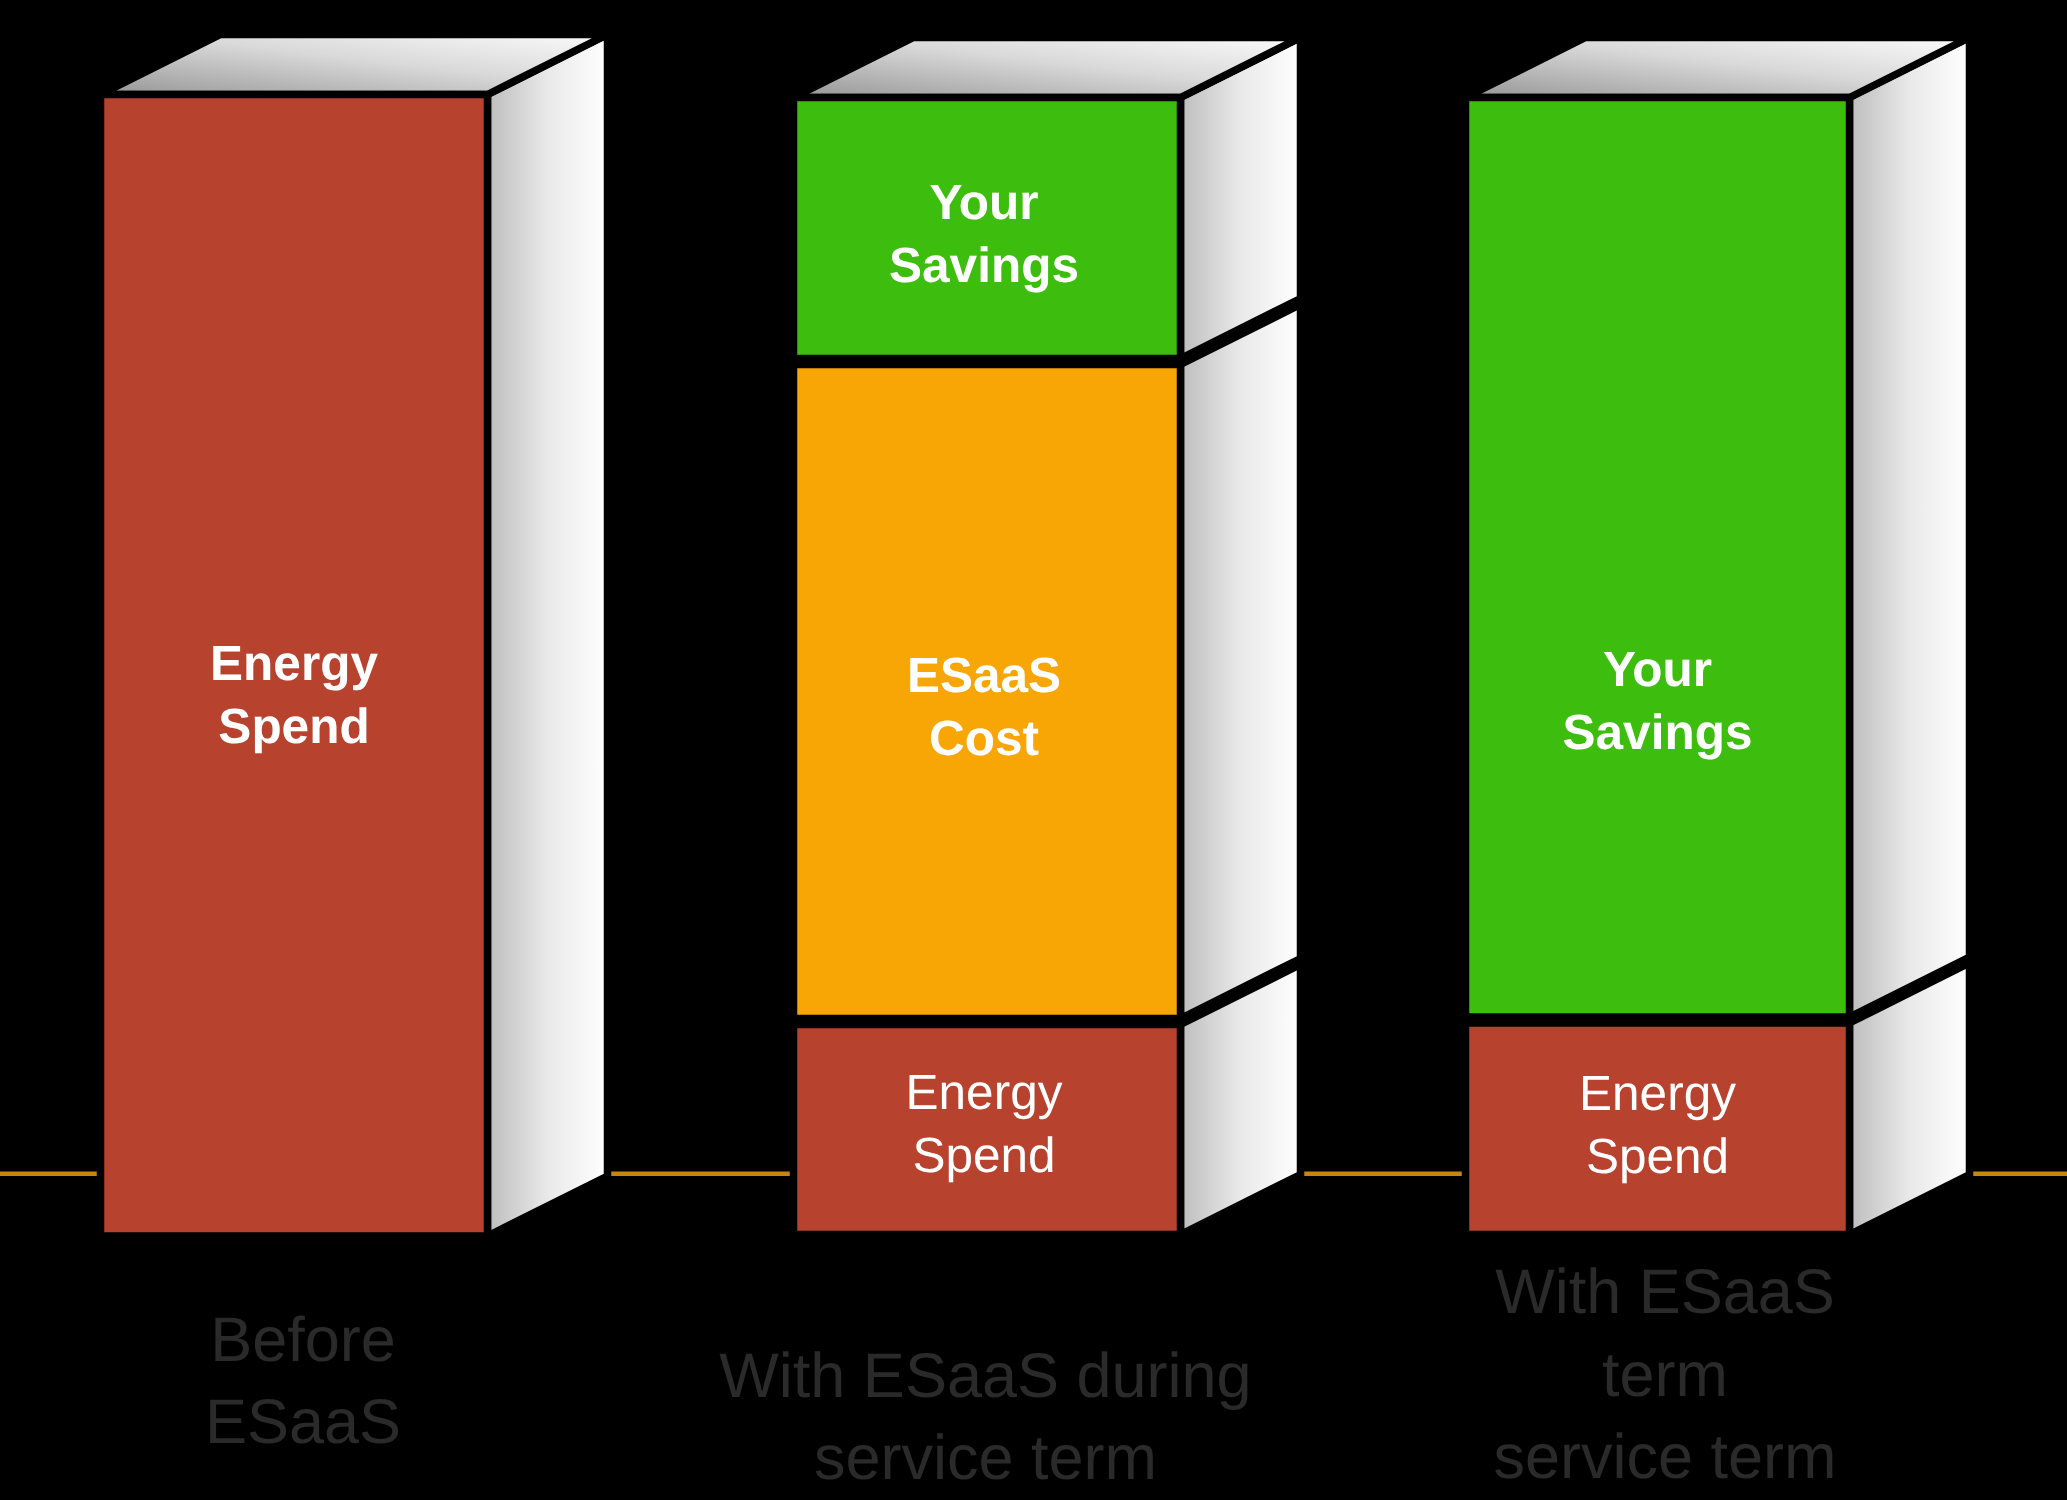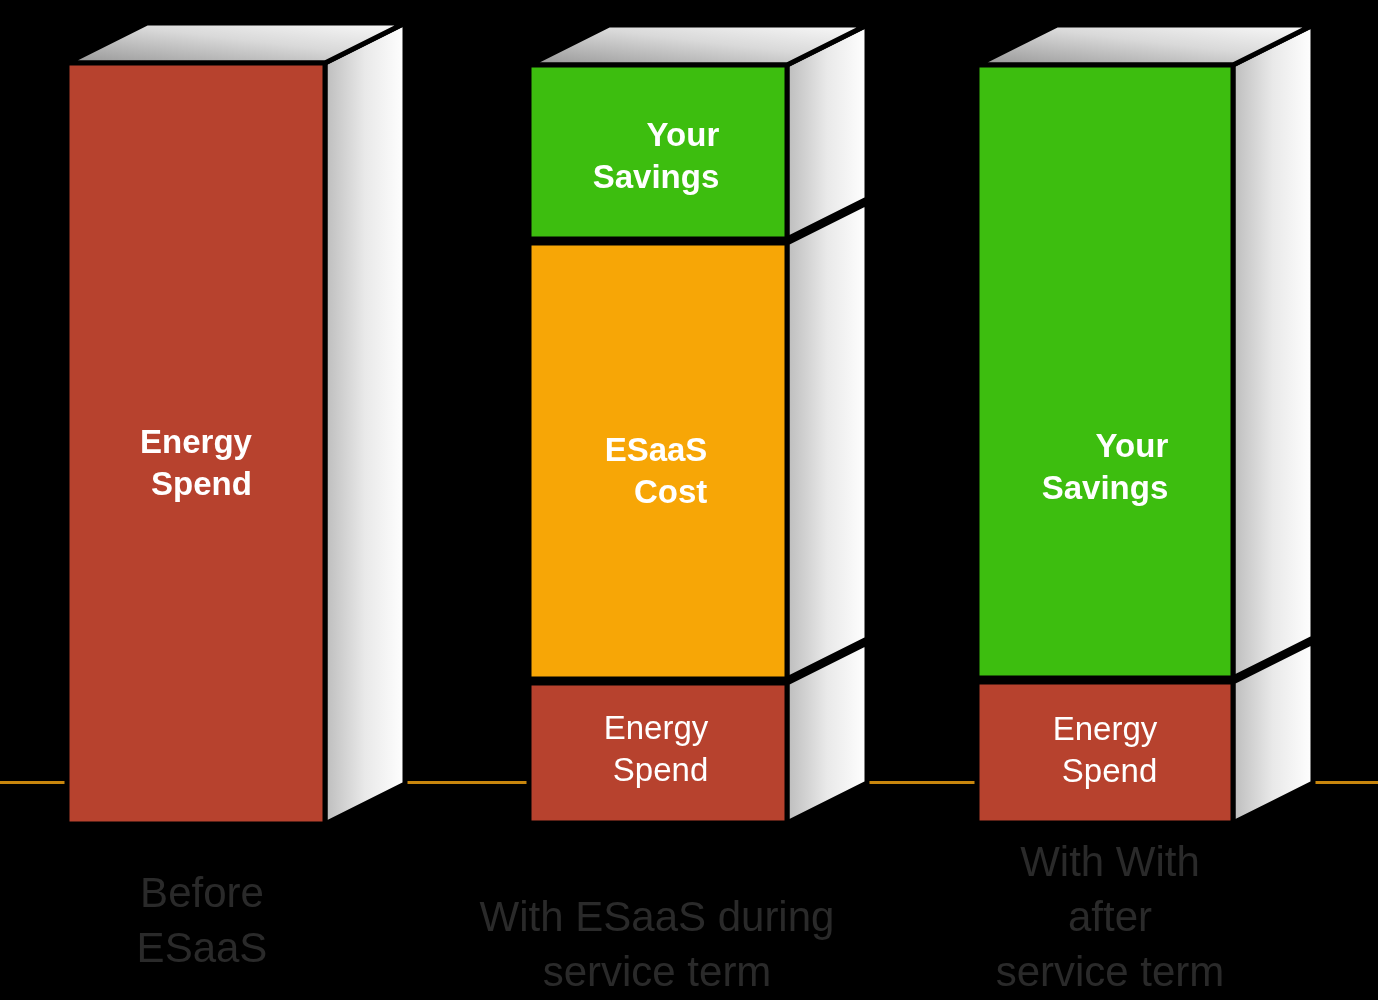--- a/index.html
+++ b/index.html
@@ -17,21 +17,21 @@
   }
   #chart-svg {
     position: absolute;
     left: 0;
     top: 0;
   }
   .seg-label {
     position: absolute;
     transform: translate(-50%, -50%);
     white-space: pre-line;
-    text-align: right;
+    text-align: center;
     color: #ffffff;
     font-size: 33px;
     line-height: 42px;
     font-family: "Liberation Sans", sans-serif;
   }
   .seg-label.bold {
     font-weight: bold;
   }
   .bar-caption {
     position: absolute;
@@ -103,16 +103,16 @@
 
   <div class="seg-label bold" style="left:1105px; top:467px;">Your
 Savings</div>
   <div class="seg-label" style="left:1105px; top:750px;">Energy
 Spend</div>
 
   <div class="bar-caption" style="left:202px; top:920px;">Before
 ESaaS</div>
   <div class="bar-caption" style="left:657px; top:944px;">With ESaaS during
 service term</div>
-  <div class="bar-caption" style="left:1110px; top:916px;">With With after
+  <div class="bar-caption" style="left:1110px; top:916px;">With ESaaS term
 service term</div>
 
 </div>
 
 </body></html>

